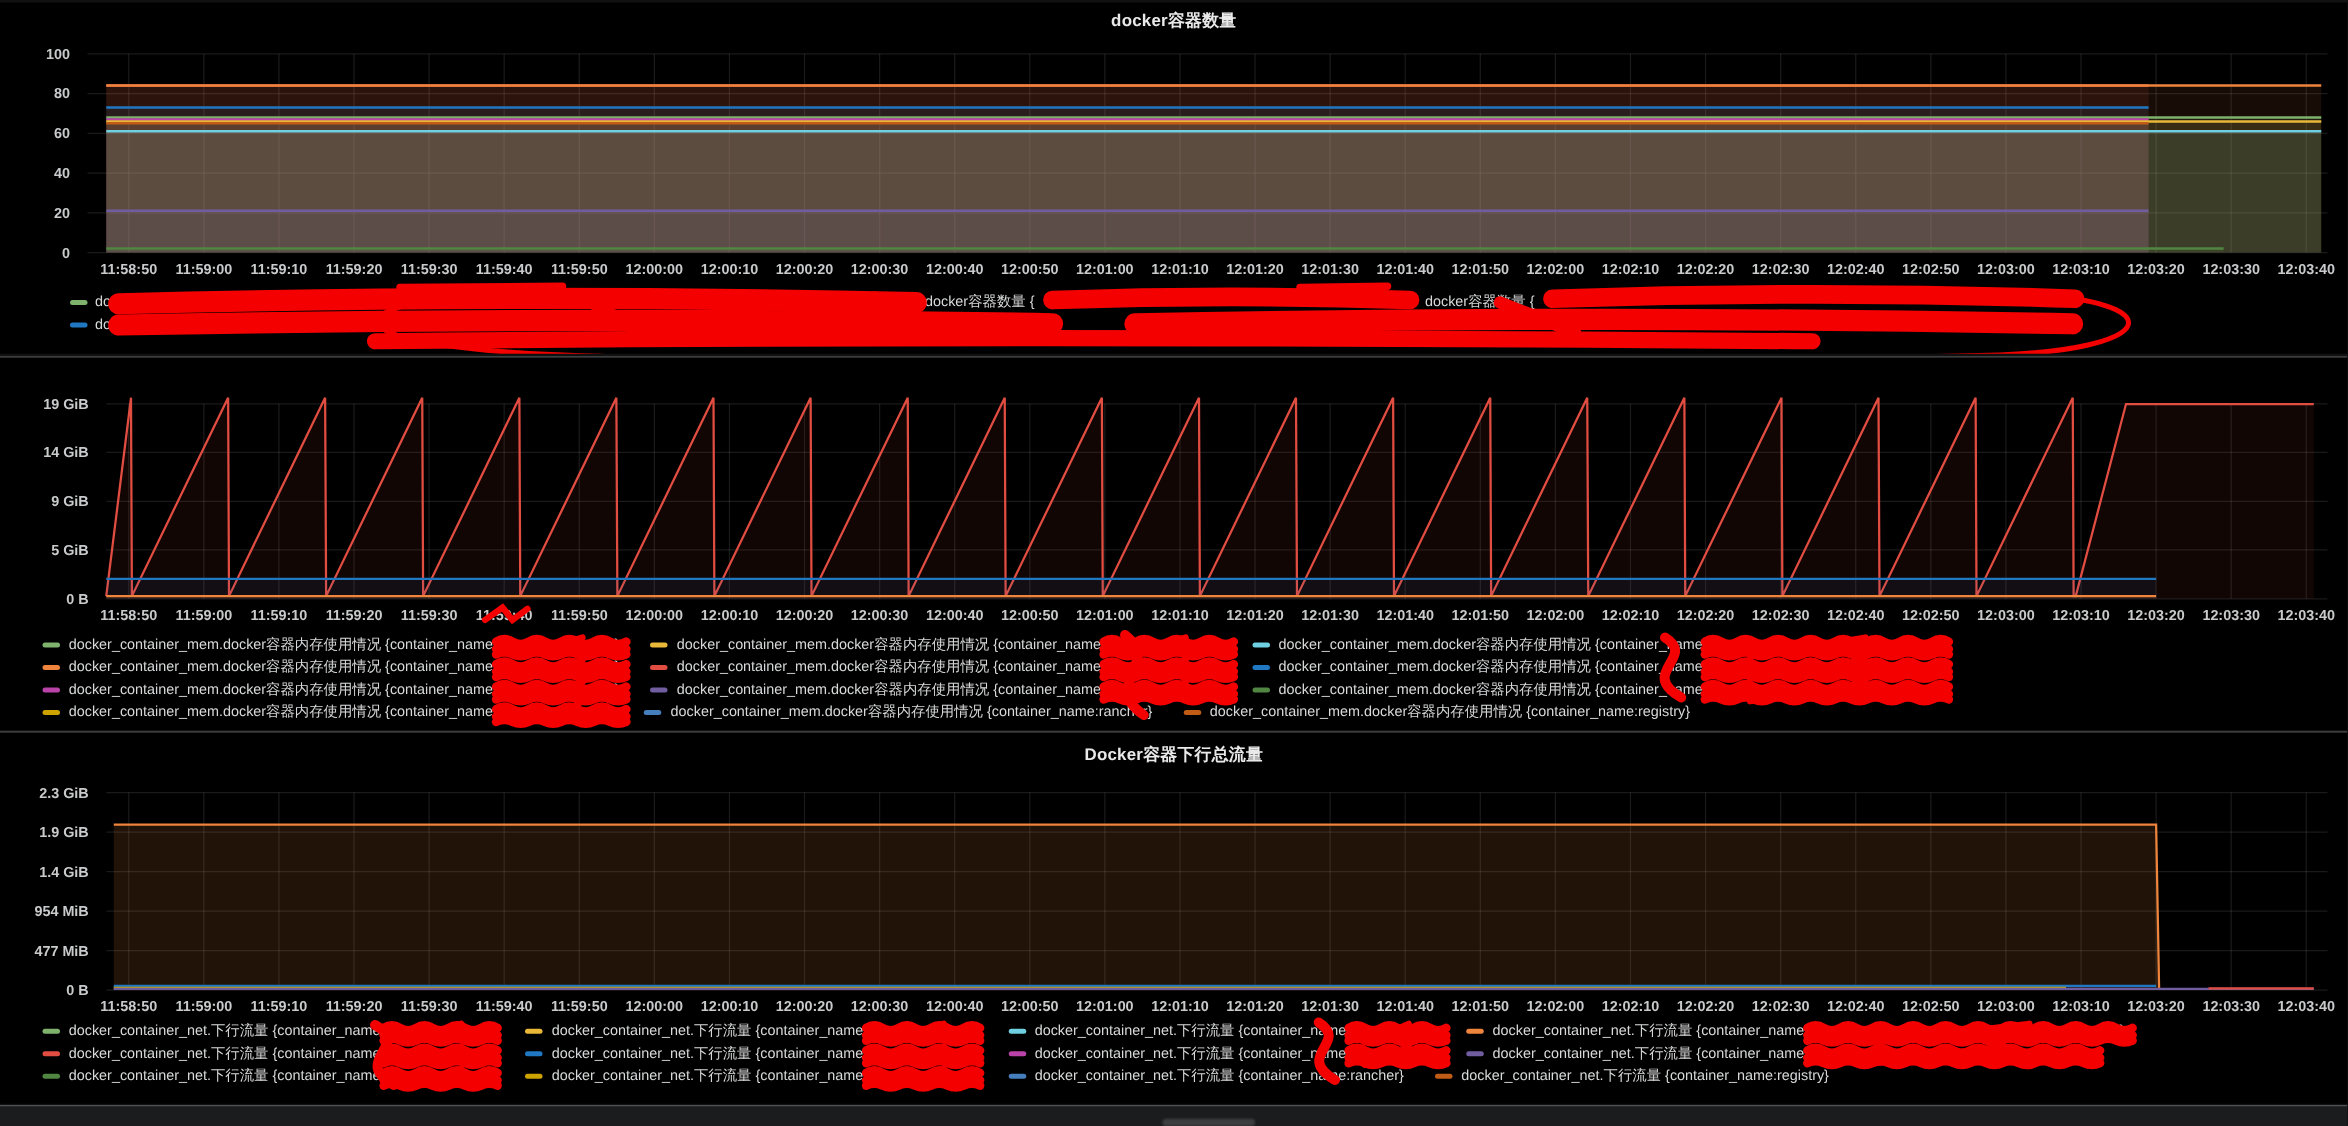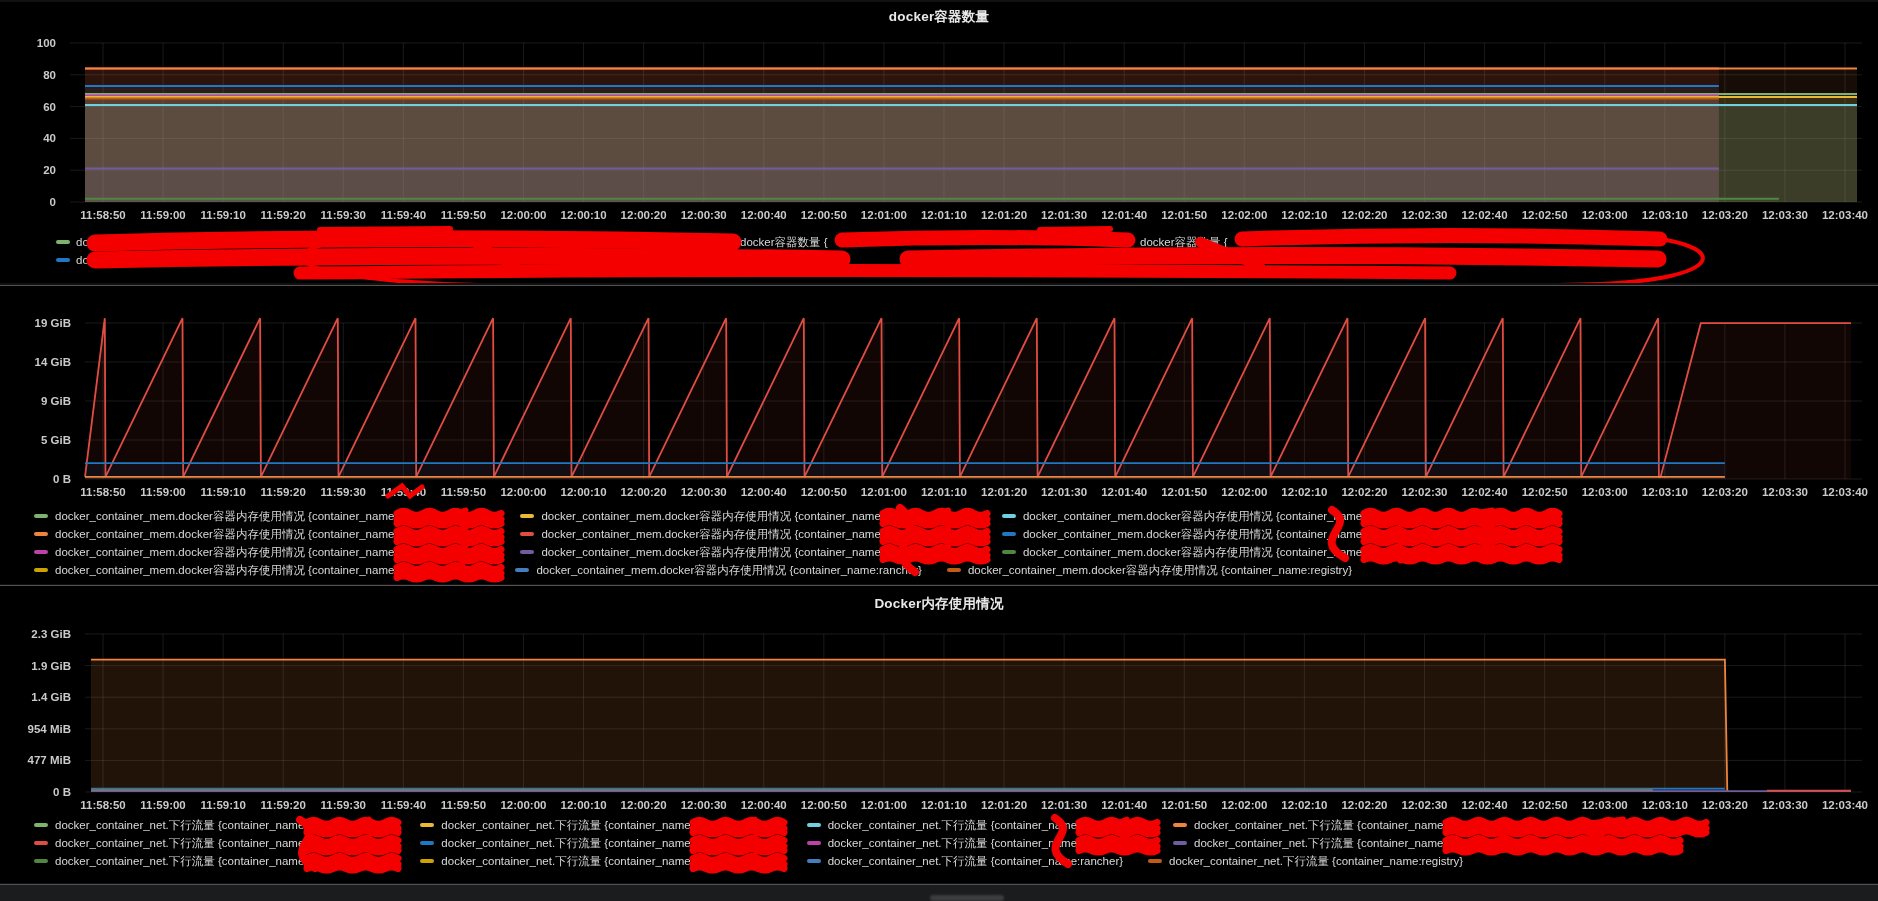--- a/index.html
+++ b/index.html
@@ -369,21 +369,21 @@
       </span>
     </div>
   <svg class="overlay" width="1878" height="298">
       <path d="M388 210 l 14 -10 l 8 10 l 12 -9" stroke="#f40000" stroke-width="5" fill="none" stroke-linecap="round"></path>
       <path d="M900 222 C 930 245 880 262 915 286" stroke="#f40000" stroke-width="8" fill="none" stroke-linecap="round"></path>
       <path d="M1332 224 C 1358 240 1310 252 1345 272" stroke="#f40000" stroke-width="8" fill="none" stroke-linecap="round"></path>
     </svg>
 </div>
 
 <div class="panel" id="p3">
-  <div class="panel-title">Docker内存使用情况</div>
+  <div class="panel-title">Docker容器下行总流量</div>
   <svg class="plot" width="1878" height="297">
       <line x1="85" y1="206" x2="1862" y2="206" stroke="rgba(255,255,255,0.10)" stroke-width="1"></line>
       <text x="71" y="210" fill="#c9cacb" font-size="11.5px" font-weight="bold" text-anchor="end">0 B</text>
       <line x1="85" y1="174.4067840274796" x2="1862" y2="174.4067840274796" stroke="rgba(255,255,255,0.10)" stroke-width="1"></line>
       <text x="71" y="178.4067840274796" fill="#c9cacb" font-size="11.5px" font-weight="bold" text-anchor="end">477 MiB</text>
       <line x1="85" y1="142.82035208243883" x2="1862" y2="142.82035208243883" stroke="rgba(255,255,255,0.10)" stroke-width="1"></line>
       <text x="71" y="146.82035208243883" fill="#c9cacb" font-size="11.5px" font-weight="bold" text-anchor="end">954 MiB</text>
       <line x1="85" y1="111.22713610991843" x2="1862" y2="111.22713610991843" stroke="rgba(255,255,255,0.10)" stroke-width="1"></line>
       <text x="71" y="115.22713610991843" fill="#c9cacb" font-size="11.5px" font-weight="bold" text-anchor="end">1.4 GiB</text>
       <line x1="85" y1="79.61356805495923" x2="1862" y2="79.61356805495923" stroke="rgba(255,255,255,0.10)" stroke-width="1"></line>

